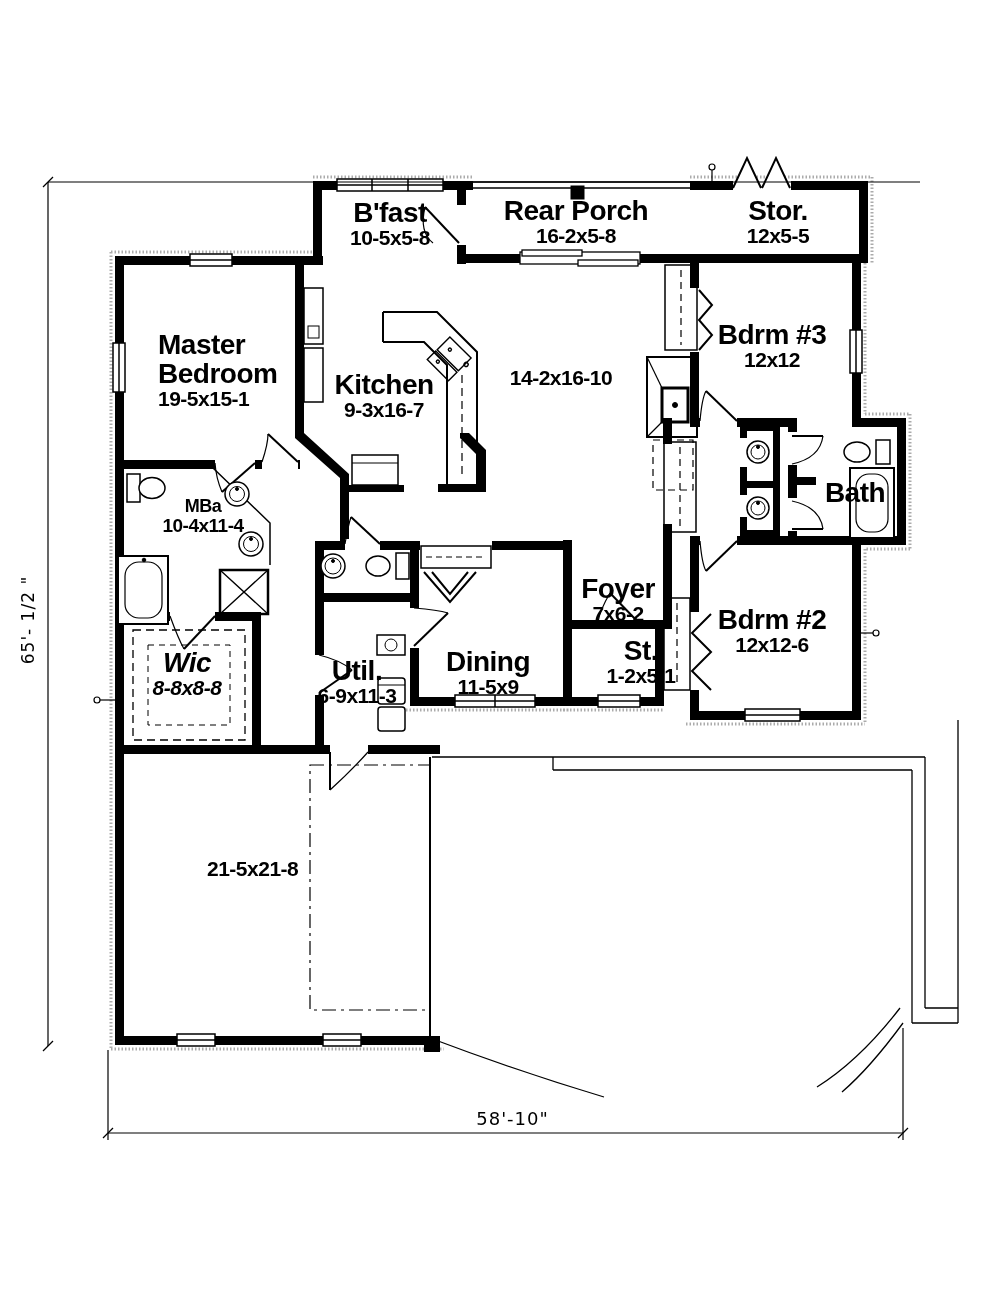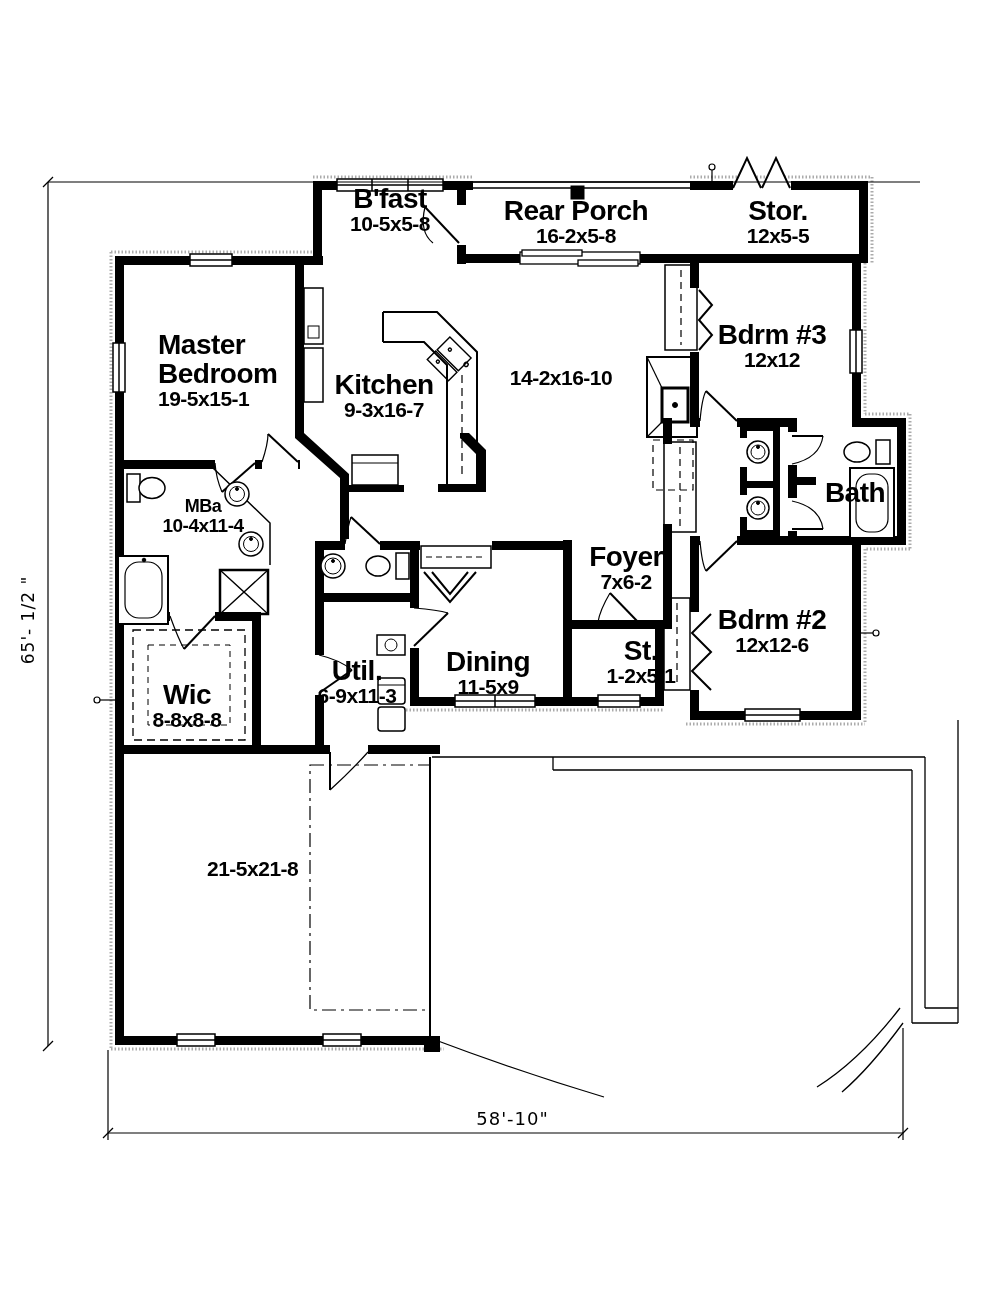--- a/index.html
+++ b/index.html
@@ -324,21 +324,21 @@
   <g stroke="#000" stroke-width="1.2" fill="none">
     <circle cx="712" cy="167" r="3"></circle>
         <line x1="712" y1="170" x2="712" y2="181"></line>
     <circle cx="97" cy="700" r="3"></circle>
         <line x1="100" y1="700" x2="115" y2="700"></line>
     <circle cx="876" cy="633" r="3"></circle>
         <line x1="861" y1="633" x2="873" y2="633"></line>
   </g>
 </svg>
 
-  <div class="room-label" style="left:390px;top:184px;">
+  <div class="room-label" style="left:390px;top:198px;">
     <span class="room-name">B'fast</span>
     <span class="room-dims">10-5x5-8</span>
   </div>
 
   <div class="room-label" style="left:576px;top:196px;">
     <span class="room-name">Rear Porch</span>
     <span class="room-dims">16-2x5-8</span>
   </div>
 
   <div class="room-label" style="left:778px;top:196px;">
@@ -367,36 +367,36 @@
 
   <div class="room-label" style="left:855px;top:478px;">
     <span class="room-name">Bath</span>
   </div>
 
   <div class="room-label small" style="left:203px;top:497px;">
     <span class="room-name">MBa</span>
     <span class="room-dims">10-4x11-4</span>
   </div>
 
-  <div class="room-label" style="left:618px;top:542px;margin-left:8px;">
+  <div class="room-label" style="left:618px;top:574px;">
     <span class="room-name">Foyer</span>
     <span class="room-dims">7x6-2</span>
   </div>
 
   <div class="room-label" style="left:488px;top:606px;margin-top:41px;">
     <span class="room-name">Dining</span>
     <span class="room-dims">11-5x9</span>
   </div>
 
   <div class="room-label" style="left:620px;top:636px;margin-left:21px;">
     <span class="room-name">St.</span>
     <span class="room-dims">1-2x5-1</span>
   </div>
 
-  <div class="room-label" style="left:187px;top:680px;">
+  <div class="room-label" style="left:187px;top:648px;font-style:italic;">
     <span class="room-name">Wic</span>
     <span class="room-dims">8-8x8-8</span>
   </div>
 
   <div class="room-label" style="left:357px;top:656px;">
     <span class="room-name">Util.</span>
     <span class="room-dims">6-9x11-3</span>
   </div>
 
   <div class="room-label" style="left:772px;top:605px;">

